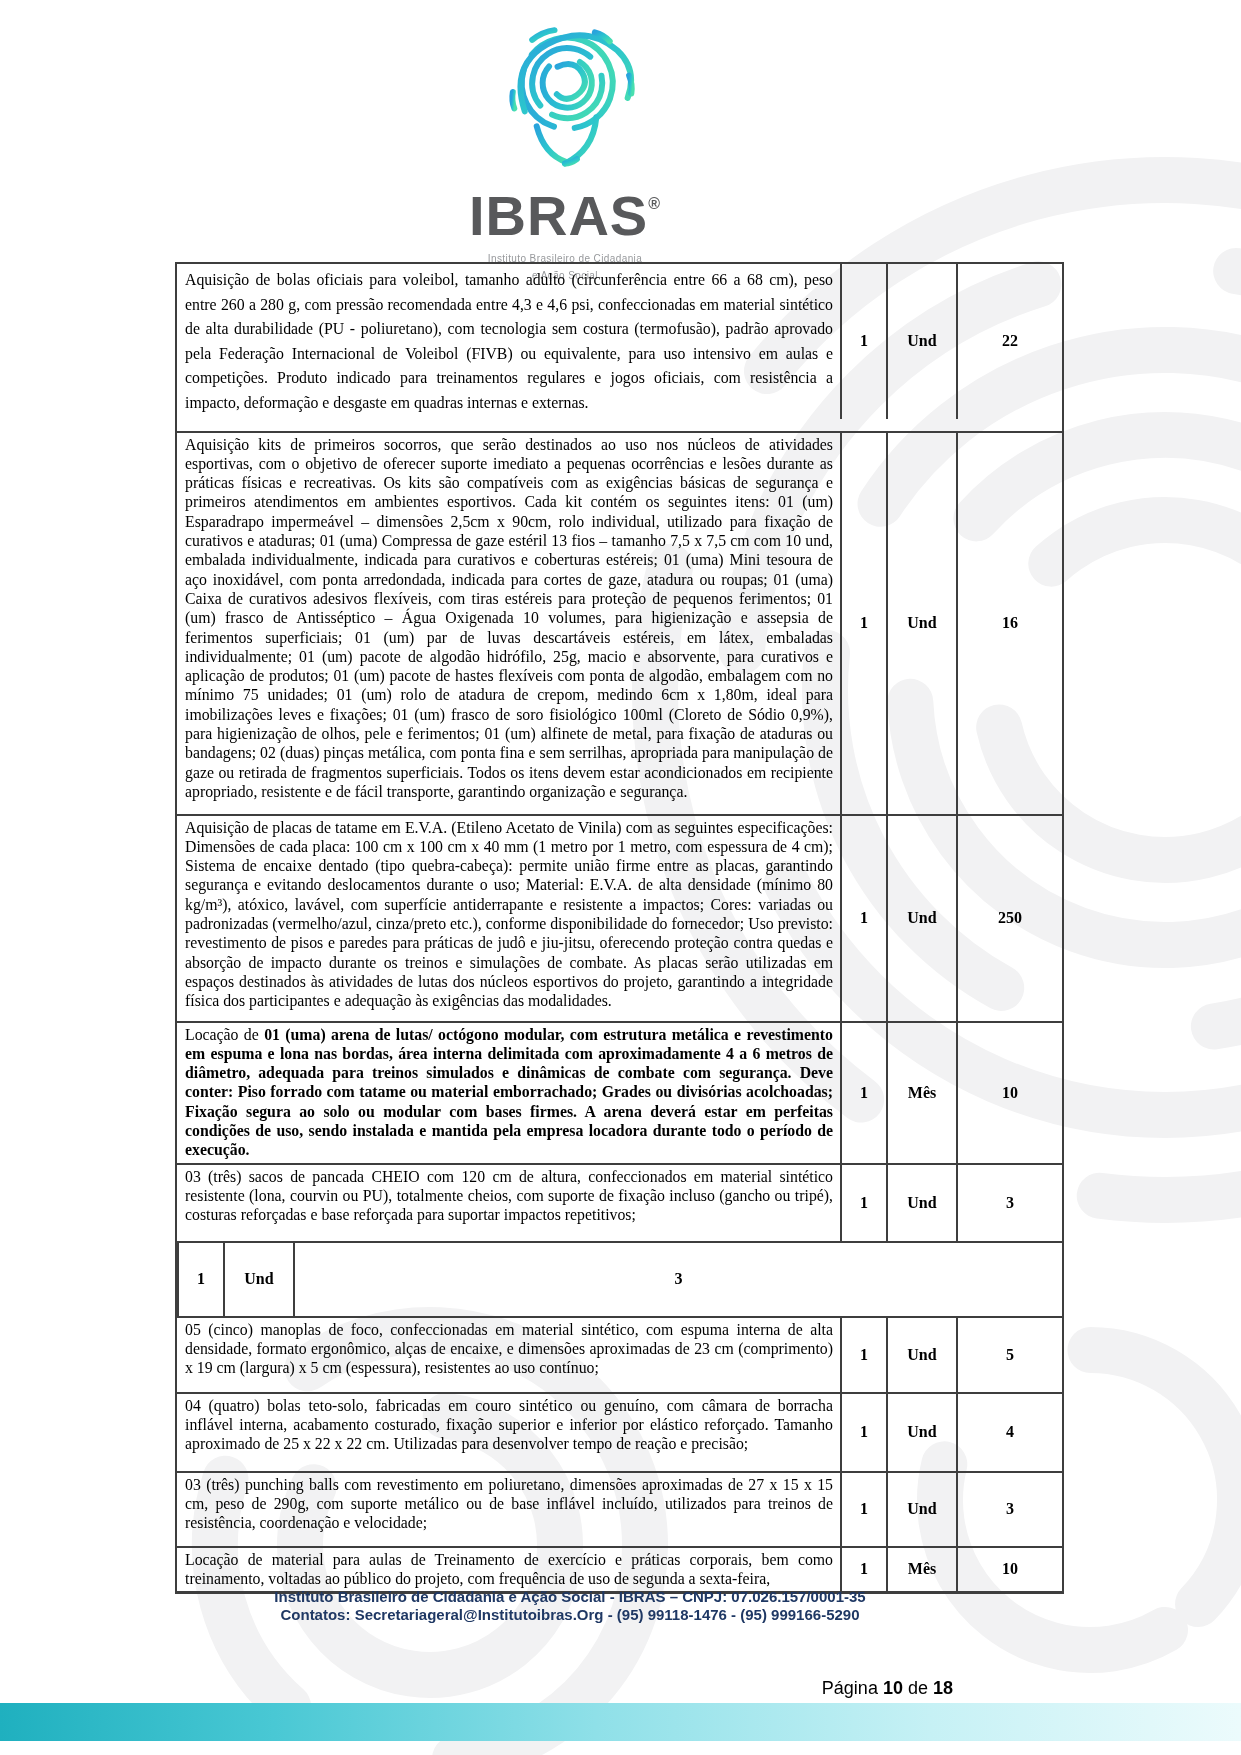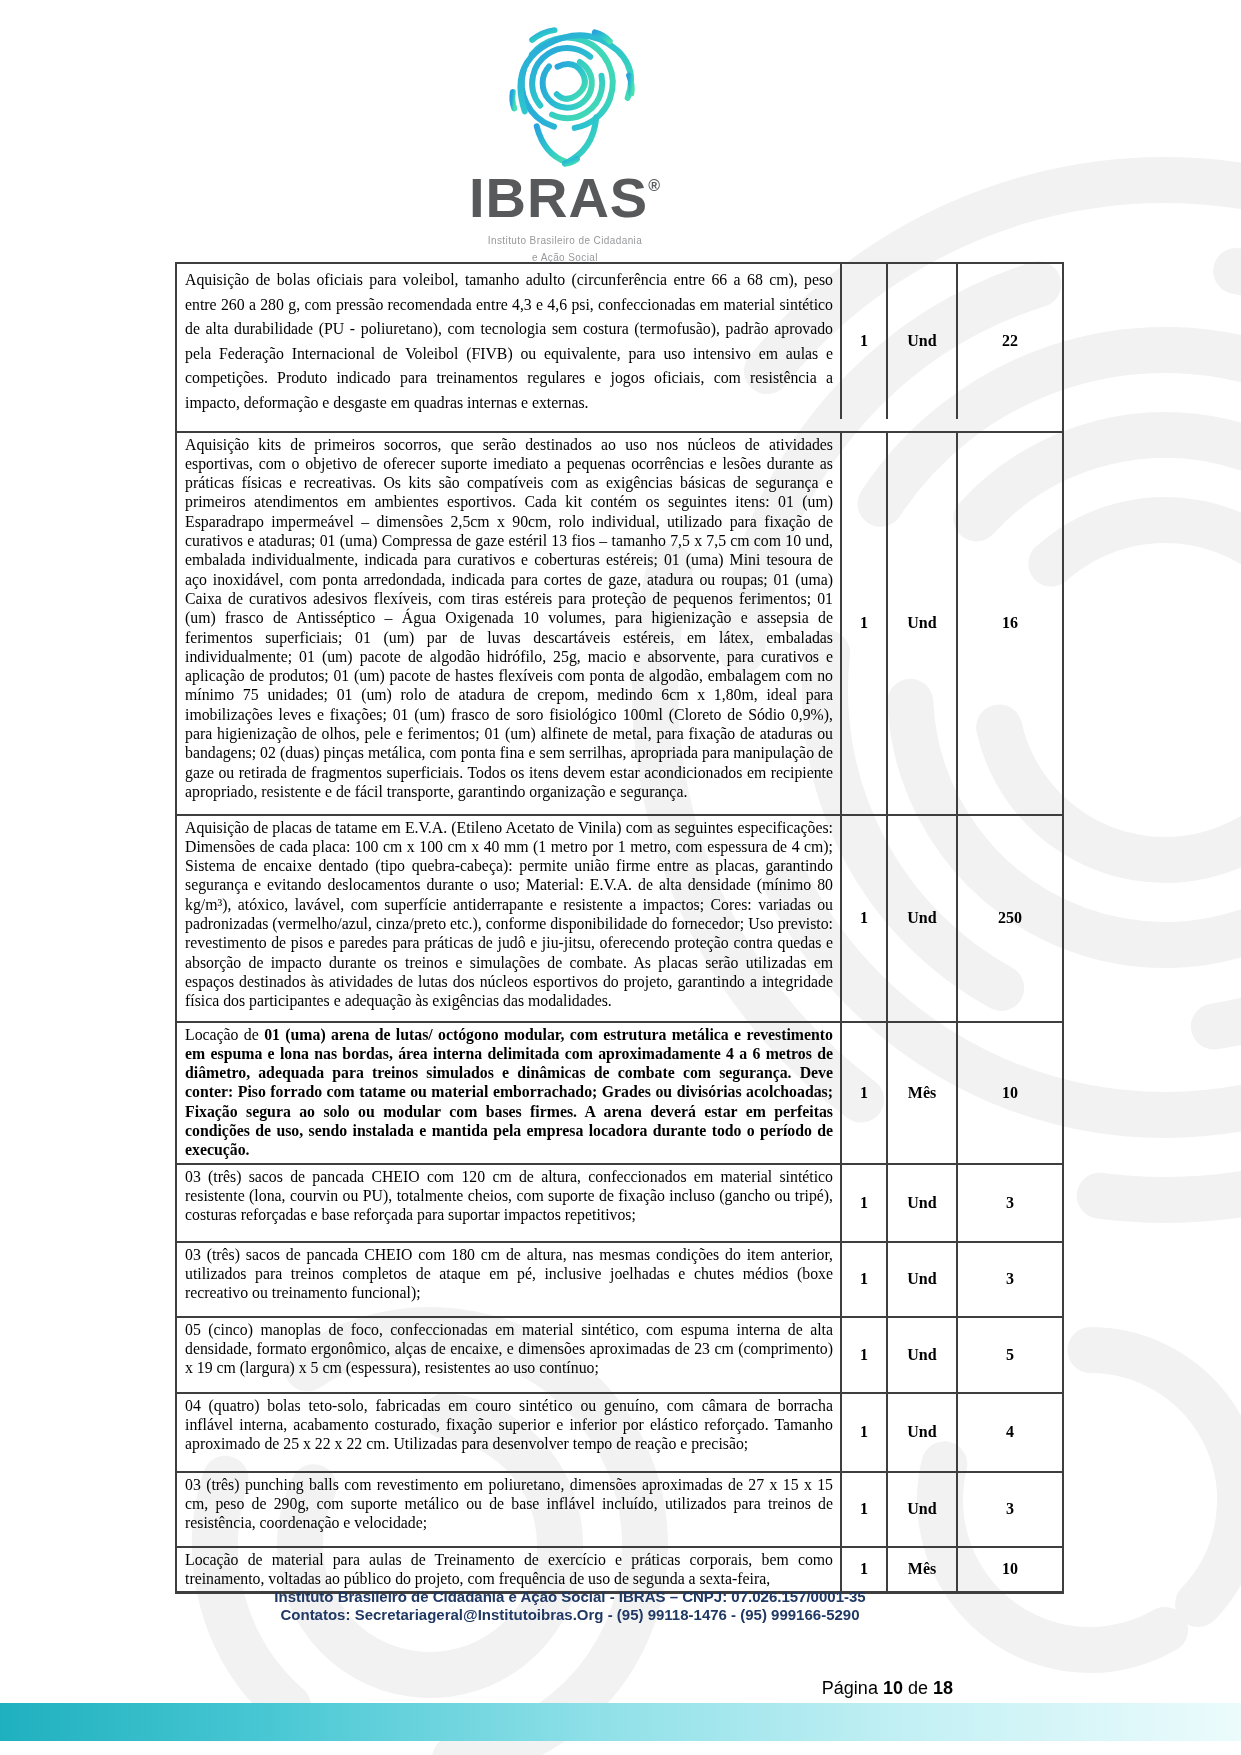--- a/index.html
+++ b/index.html
@@ -18,21 +18,21 @@
   .watermark { position:absolute; top:0; left:0; z-index:0; pointer-events:none; }
   
   .logo-block {
     position:absolute; top:20px; left:415px; width:300px; z-index:1;
     text-align:center;
   }
   .logo-mark { display:block; margin:0 auto; }
   .brand {
     font-family:"Liberation Sans", sans-serif;
     font-weight:700; font-size:56px; letter-spacing:1px;
-    color:#58595b; line-height:1; margin-top:0;
+    color:#58595b; line-height:1; margin-top:18px;
   }
   .brand sup { font-size:16px; vertical-align:26px; font-weight:700; }
   .brand-sub {
     font-family:"Liberation Sans", sans-serif;
     color:#97999c; font-size:10px; line-height:17px; letter-spacing:0.4px;
     margin-top:6px;
   }
   
   .items-table {
     position:absolute; left:175px; top:262px; width:889px; z-index:1;
@@ -164,21 +164,20 @@
     </div>
 
     <div class="trow r5">
       <div class="cell-desc">03 (três) sacos de pancada CHEIO com 120 cm de altura, confeccionados em material sintético resistente (lona, courvin ou PU), totalmente cheios, com suporte de fixação incluso (gancho ou tripé), costuras reforçadas e base reforçada para suportar impactos repetitivos;</div>
       <div class="cell-qty">1</div>
       <div class="cell-unit">Und</div>
       <div class="cell-val">3</div>
     </div>
 
     <div class="trow r6">
-      <div class="cell-desc">03 (três) sacos de pancada CHEIO com 180 cm de altura, nas mesmas condições do item anterior, utilizados para treinos completos de ataque em pé, inclusive joelhadas e chutes médios (boxe recreativo ou treinamento funcional);</div>
       <div class="cell-qty">1</div>
       <div class="cell-unit">Und</div>
       <div class="cell-val">3</div>
     </div>
 
     <div class="trow r7">
       <div class="cell-desc">05 (cinco) manoplas de foco, confeccionadas em material sintético, com espuma interna de alta densidade, formato ergonômico, alças de encaixe, e dimensões aproximadas de 23 cm (comprimento) x 19 cm (largura) x 5 cm (espessura), resistentes ao uso contínuo;</div>
       <div class="cell-qty">1</div>
       <div class="cell-unit">Und</div>
       <div class="cell-val">5</div>

